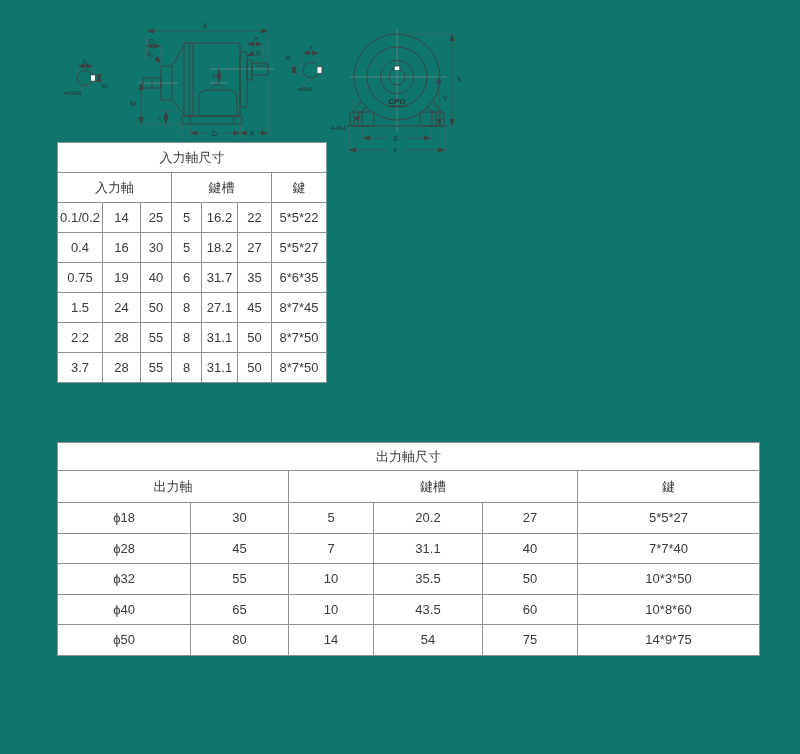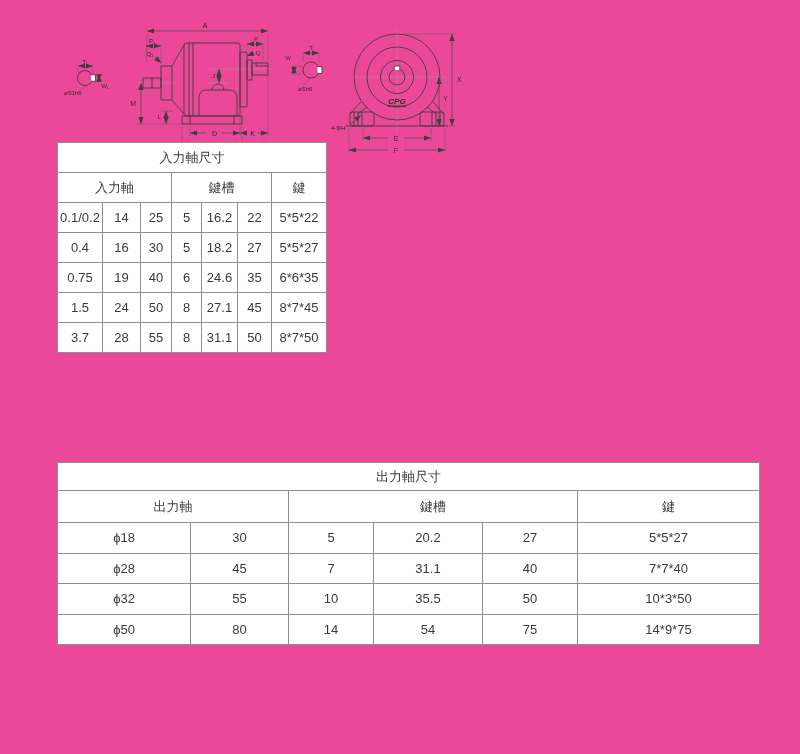--- a/index.html
+++ b/index.html
@@ -1,32 +1,32 @@
 <!DOCTYPE html>
 <html><head>
 <meta charset="utf-8">
 <style>
   html,body{margin:0;padding:0;background:#ffffff;}
-  .page{position:relative;width:800px;height:754px;background:#ec4899;overflow:hidden;
+  .page{position:relative;width:800px;height:754px;background:#0f766e;overflow:hidden;
         font-family:"Liberation Sans","DejaVu Sans",sans-serif;}
   svg{position:absolute;left:0;top:0;}
   svg text{font-family:"Liberation Sans","DejaVu Sans",sans-serif;fill:#2e2e2e;}
   .dl{stroke:#3f3f3f;stroke-width:0.9;fill:none;stroke-linejoin:round;}
   .dlf{stroke:#3f3f3f;stroke-width:0.9;fill:#ffffff;}
   .dim{stroke:#4a4a4a;stroke-width:0.7;fill:none;}
   .ext{stroke:#5f5f5f;stroke-width:0.55;fill:none;}
   .cl{stroke:#9a9a9a;stroke-width:0.5;fill:none;}
   .lbl{font-size:7px;}
   .lbls{font-size:6px;}
   .logo{font-size:8px;font-weight:bold;font-style:italic;}
   table{position:absolute;border-collapse:collapse;table-layout:fixed;background:#fff;}
   td{border:1px solid #8f8f8f;text-align:center;vertical-align:middle;
      color:#3a3a3e;font-size:13px;padding:0;overflow:hidden;white-space:nowrap;}
   #t1{left:57px;top:142px;width:269px;}
-  #t2{left:57px;top:462px;width:702px;}
+  #t2{left:57px;top:442px;width:702px;}
   .h30{height:30px;} .h28{height:28px;} .h32{height:32px;} .h305{height:30.5px;}
 </style>
 </head>
 <body>
 
 <div class="page">
 
 <svg width="800" height="160" viewBox="0 0 800 160">
   <defs>
     <marker id="ar" markerWidth="8" markerHeight="8" refX="7.5" refY="4" orient="auto-start-reverse" markerUnits="userSpaceOnUse">
@@ -226,32 +226,41 @@
     <td>5</td>
     <td>18.2</td>
     <td>27</td>
     <td>5*5*27</td>
   </tr>
   <tr class="h30">
     <td>0.75</td>
     <td>19</td>
     <td>40</td>
     <td>6</td>
-    <td>24.6</td>
+    <td>31.7</td>
     <td>35</td>
     <td>6*6*35</td>
   </tr>
   <tr class="h30">
     <td>1.5</td>
     <td>24</td>
     <td>50</td>
     <td>8</td>
     <td>27.1</td>
     <td>45</td>
     <td>8*7*45</td>
+  </tr>
+  <tr class="h30">
+    <td>2.2</td>
+    <td>28</td>
+    <td>55</td>
+    <td>8</td>
+    <td>31.1</td>
+    <td>50</td>
+    <td>8*7*50</td>
   </tr>
   <tr class="h30">
     <td>3.7</td>
     <td>28</td>
     <td>55</td>
     <td>8</td>
     <td>31.1</td>
     <td>50</td>
     <td>8*7*50</td>
   </tr>
@@ -294,20 +303,28 @@
   </tr>
   <tr class="h305">
     <td>ϕ32</td>
     <td>55</td>
     <td>10</td>
     <td>35.5</td>
     <td>50</td>
     <td>10*3*50</td>
   </tr>
   <tr class="h305">
+    <td>ϕ40</td>
+    <td>65</td>
+    <td>10</td>
+    <td>43.5</td>
+    <td>60</td>
+    <td>10*8*60</td>
+  </tr>
+  <tr class="h305">
     <td>ϕ50</td>
     <td>80</td>
     <td>14</td>
     <td>54</td>
     <td>75</td>
     <td>14*9*75</td>
   </tr>
 </tbody>
     </table>
 

